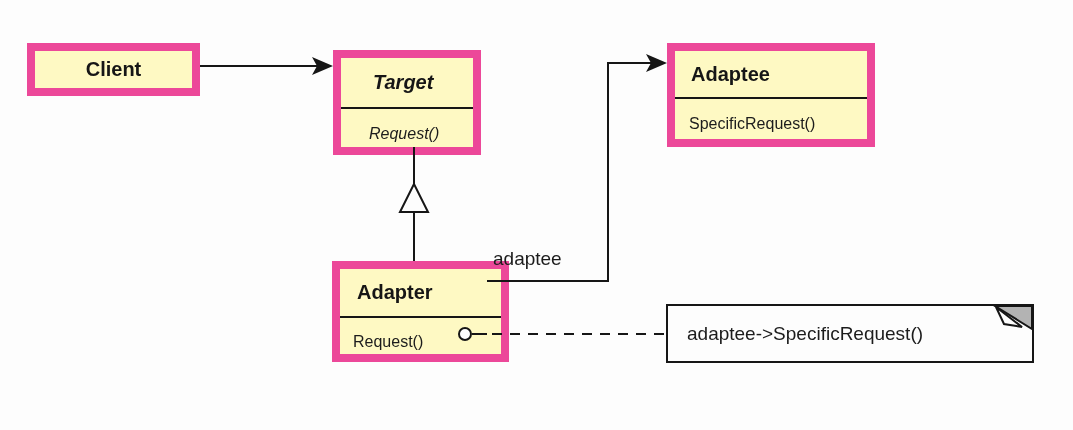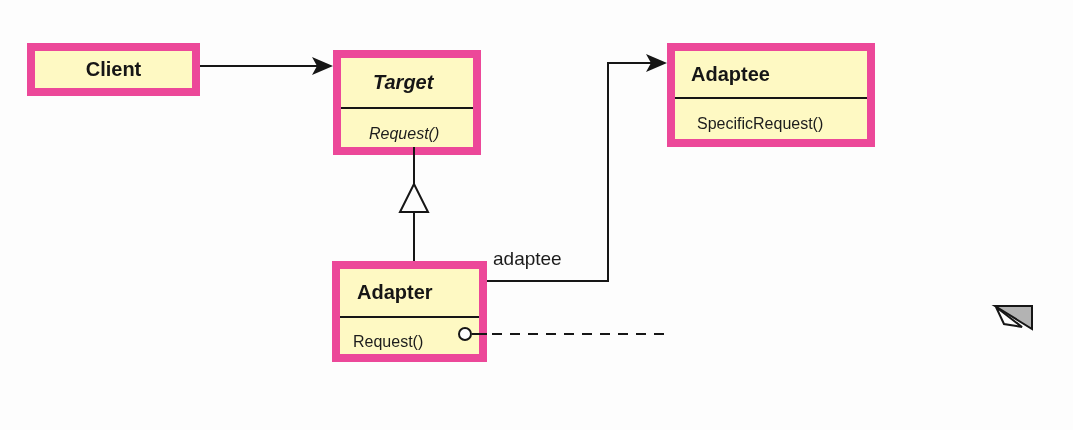--- a/index.html
+++ b/index.html
@@ -48,24 +48,24 @@
   .box-client .uml-head { height: 100%; }
 
   
   .box-target { left: 333px; top: 50px; width: 148px; height: 105px; }
   .box-target .uml-head { height: 51px; padding-left: 32px; }
   .box-target .uml-body { height: 50px; padding-left: 28px; }
 
   
   .box-adaptee { left: 667px; top: 43px; width: 208px; height: 104px; }
   .box-adaptee .uml-head { height: 48px; padding-left: 16px; }
-  .box-adaptee .uml-body { height: 50px; padding-left: 14px; margin-left: 8px; }
+  .box-adaptee .uml-body { height: 50px; padding-left: 14px; }
 
   
-  .box-adapter { left: 332px; top: 261px; width: 155px; height: 101px; }
+  .box-adapter { left: 332px; top: 261px; width: 177px; height: 101px; }
   .box-adapter .uml-head { height: 49px; padding-left: 17px; }
   .box-adapter .uml-body { height: 48px; padding-left: 13px; }
 
   
   .note-box {
     position: absolute;
     box-sizing: border-box;
     left: 666px; top: 304px; width: 368px; height: 59px;
     border: 2px solid #161616;
     background: #fdfdfd;
@@ -120,20 +120,23 @@
   <div class="uml-class box-adaptee">
     <div class="uml-head divided">Adaptee</div>
     <div class="uml-body">SpecificRequest()</div>
   </div>
 
   <div class="uml-class box-adapter">
     <div class="uml-head divided">Adapter</div>
     <div class="uml-body">Request()</div>
   </div>
 
+  <div class="note-box">
+    <span>adaptee-&gt;SpecificRequest()</span>
+  </div>
 
   <div class="assoc-label">adaptee</div>
 
 
   <svg class="connector-layer" width="1073" height="430" viewBox="0 0 1073 430" xmlns="http://www.w3.org/2000/svg">
 
     <g stroke="#161616" stroke-width="2" fill="none">
       <line x1="200" y1="66" x2="318" y2="66"></line>
       <polygon points="333,66 312,57 317,66 312,75" fill="#161616" stroke="none"></polygon>
     </g>

